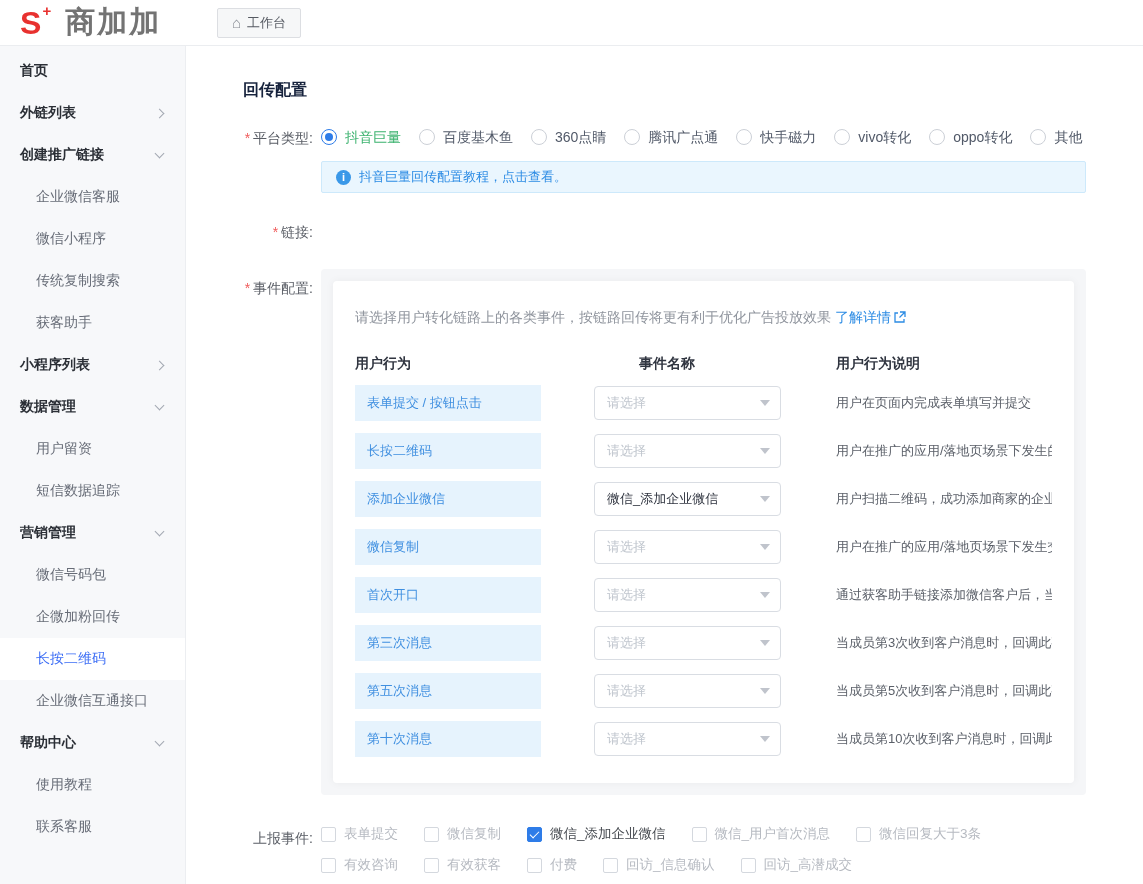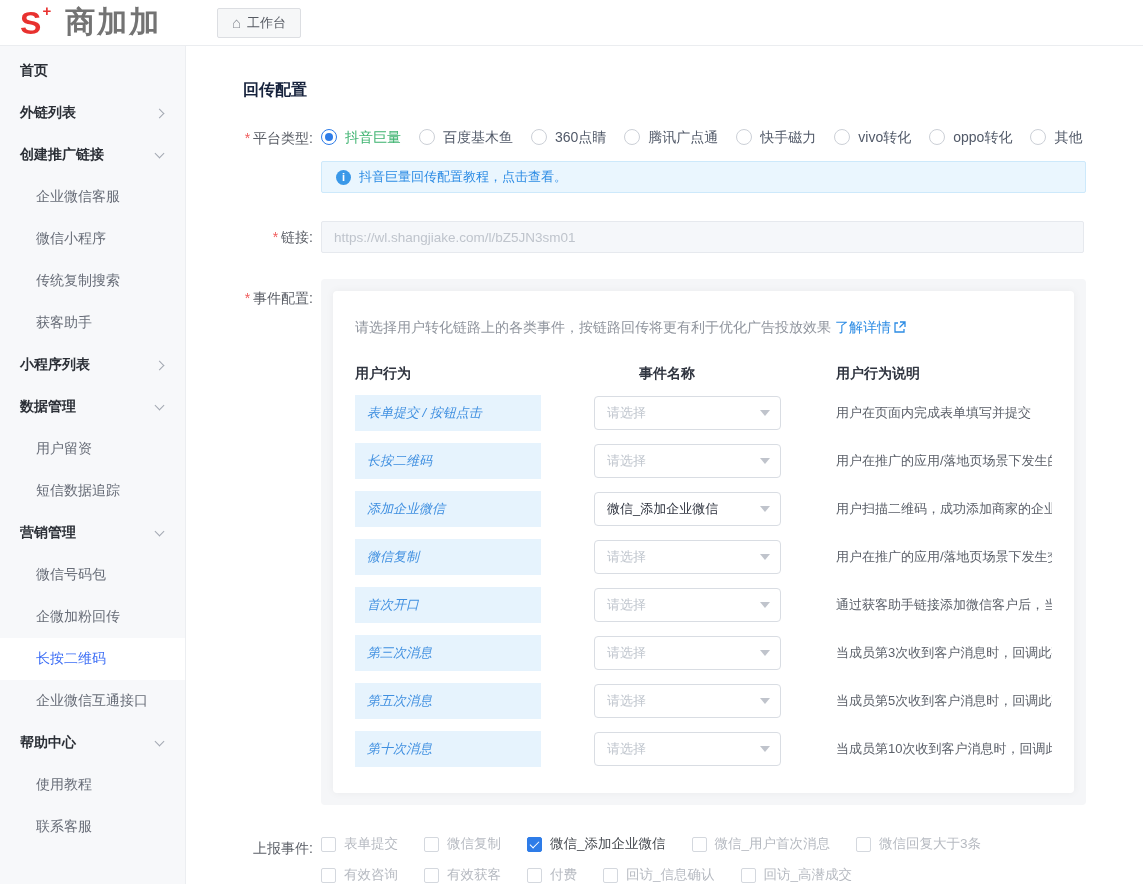--- a/index.html
+++ b/index.html
@@ -67,21 +67,21 @@
   .events-card { background:#fff; border-radius:4px; box-shadow:0 0 8px rgba(0,0,0,0.05); padding:28px 22px 26px; }
   .events-note { font-size:14px; color:#8f949d; }
   .note-link { color:#2d8ce4; cursor:pointer; }
   .ext-ico { vertical-align:-2px; margin-left:2px; }
   .ev-grid { display:grid; grid-template-columns:186px 53px 187px 55px 1fr; align-items:center; }
   .ev-head { margin-top:28px; }
   .ev-head .h { font-size:14px; font-weight:bold; color:#303540; }
   .ev-head .h2 { padding-left:45px; }
   .ev-row { margin-top:12px; }
   .bcell { width:186px; height:36px; background:#e6f3fd; display:flex; align-items:center; padding-left:12px;
-    font-size:13px; color:#3f8fe0; cursor:pointer;font-style:italic; }
+    font-size:13px; color:#3f8fe0; cursor:pointer; }
   .sel { width:187px; height:34px; background:#fff; border:1px solid #d9dde3; border-radius:4px;
     display:flex; align-items:center; justify-content:space-between; padding:0 10px 0 12px; cursor:pointer; }
   .sel .sel-text { font-size:13px; color:#bfc5cd; }
   .sel.has-value .sel-text { color:#303540; }
   .sel-arrow { width:0; height:0; border-left:5px solid transparent; border-right:5px solid transparent;
     border-top:6px solid #c0c4cc; flex:none; }
   .desc { font-size:13px; color:#5b6069; white-space:nowrap; overflow:hidden; }
 
   
   .row-report { margin-top:30px; align-items:flex-start; }
@@ -221,21 +221,20 @@
         </div>
       </div>
 
       <div class="banner">
         <i class="info-icon">i</i>
         <span class="banner-text">抖音巨量回传配置教程，点击查看。</span>
       </div>
 
       <div class="form-row row-link">
         <div class="form-label"><span class="req">*</span><span>链接</span>:</div>
-        <input class="link-input" readonly="" value="https://wl.shangjiake.com/l/bZ5JN3sm01" style="">
       </div>
 
       <div class="form-row row-events">
         <div class="form-label"><span class="req">*</span><span>事件配置</span>:</div>
         <div class="events-outer">
           <div class="events-card">
             <div class="events-note">
               <span>请选择用户转化链路上的各类事件，按链路回传将更有利于优化广告投放效果</span>
               <span class="note-link"><span>了解详情</span><svg class="ext-ico" width="13" height="13" viewBox="0 0 13 13">
                     <path d="M5 2H2v9h9V8" fill="none" stroke="#2d8ce4" stroke-width="1.3"></path>

